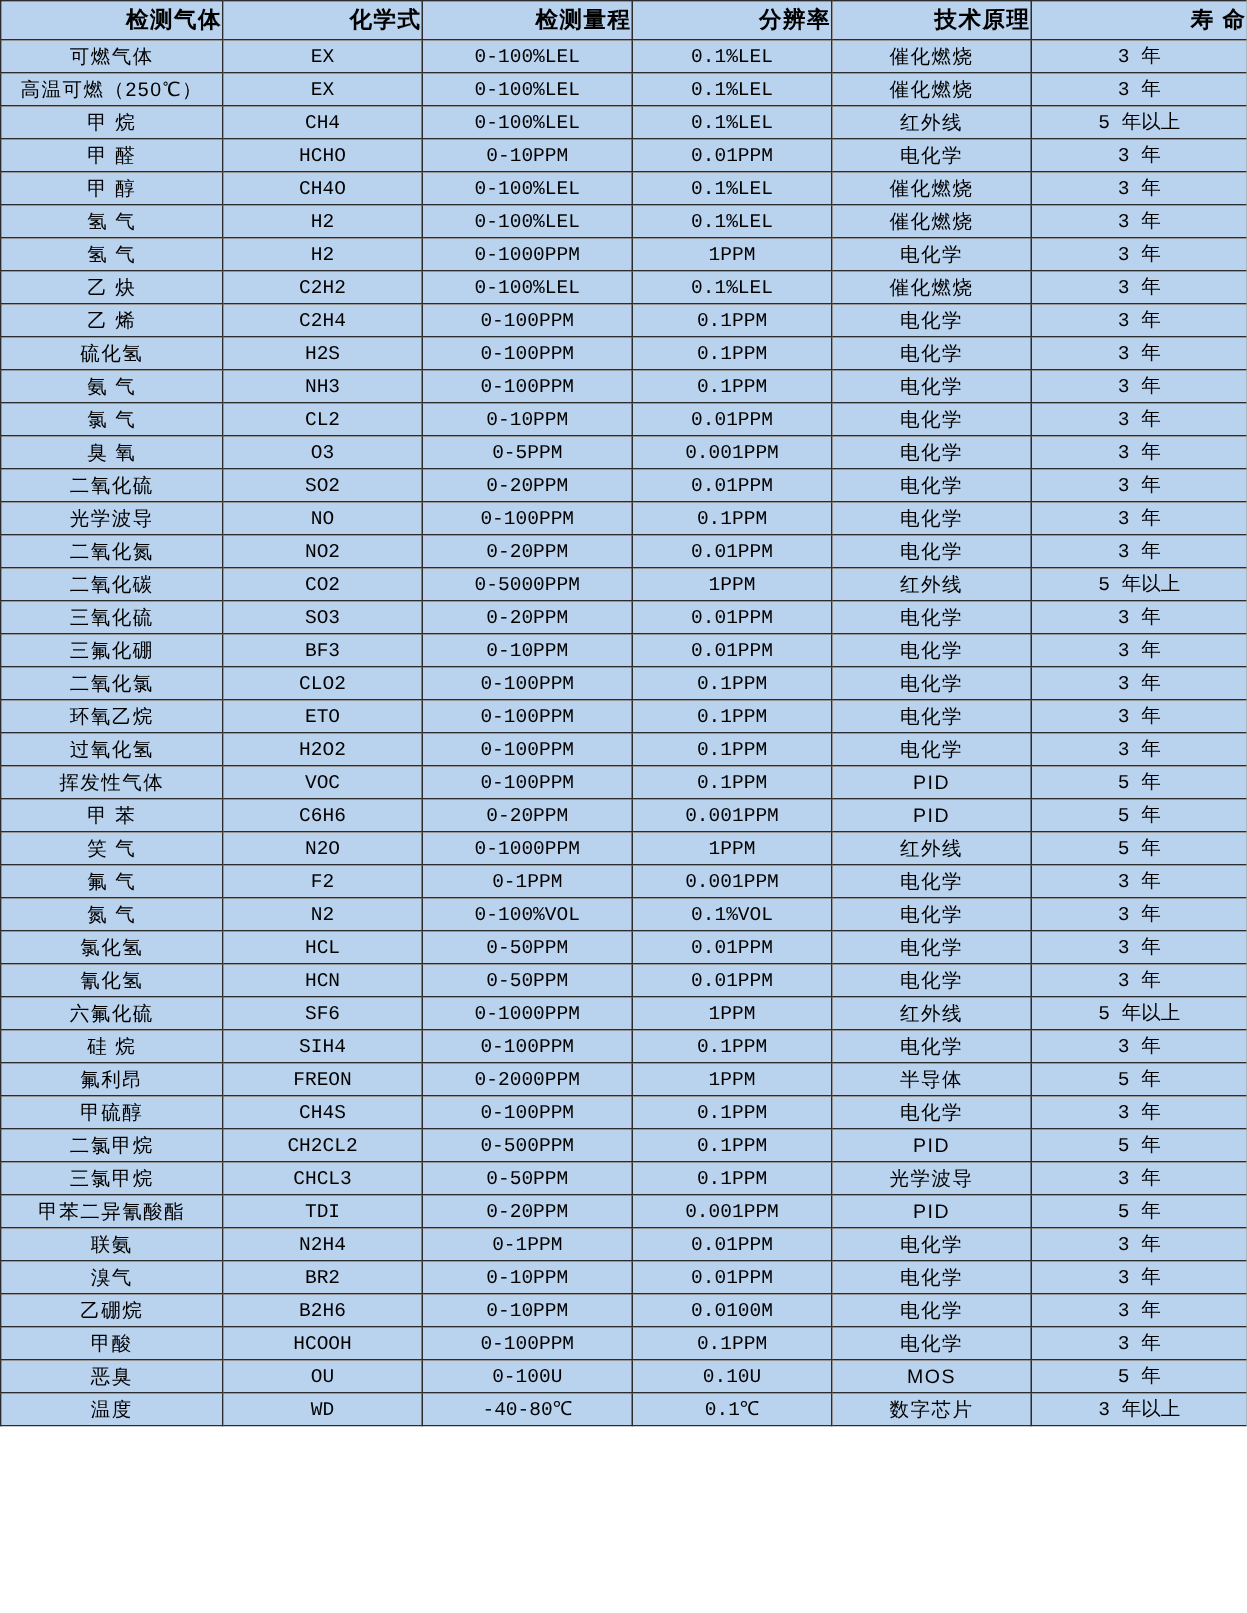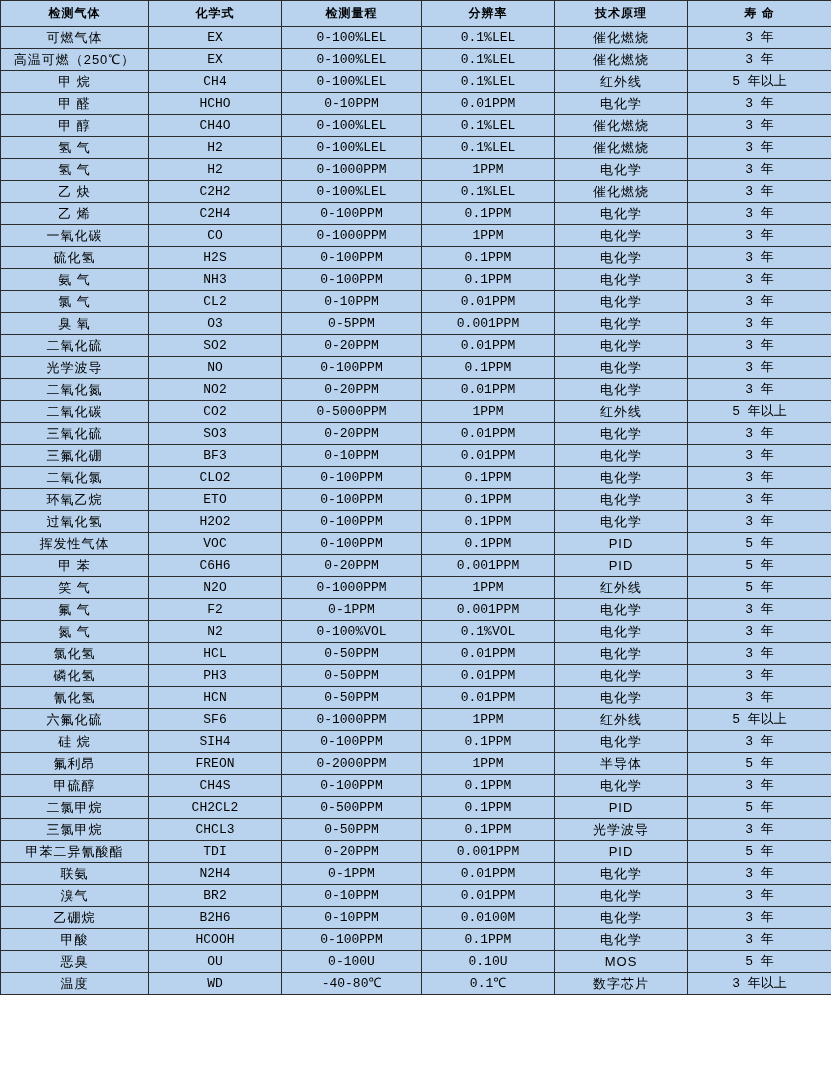--- a/index.html
+++ b/index.html
@@ -25,23 +25,24 @@
     background: #b9d3ee;
     font-size: 13px;
     height: 21px;
     line-height: 19px;
     padding: 0;
     overflow: hidden;
     white-space: nowrap;
   }
   table.gas-table thead th {
     font-weight: bold;
-    font-size: 12px;
+    font-size: 15px;
     height: 25px;
     letter-spacing: 1px;
+    text-align: right;
   }
   col.c0 { width: 148px; }
   col.c1 { width: 133px; }
   col.c2 { width: 140px; }
   col.c3 { width: 133px; }
   col.c4 { width: 133px; }
   col.c5 { width: 144px; }
   td.cn { font-size: 13px; letter-spacing: 1px; }
   td.mono { font-family: "Liberation Mono", monospace; font-size: 12px; letter-spacing: 0px; }
 </style>
@@ -134,28 +135,20 @@
       </tr>
       <tr>
         <td class="cn">乙 烯</td>
         <td class="mono">C2H4</td>
         <td class="mono">0-100PPM</td>
         <td class="mono">0.1PPM</td>
         <td class="cn">电化学</td>
         <td class="mono">3 年</td>
       </tr>
       <tr>
-        <td class="cn">一氧化碳</td>
-        <td class="mono">CO</td>
-        <td class="mono">0-1000PPM</td>
-        <td class="mono">1PPM</td>
-        <td class="cn">电化学</td>
-        <td class="mono">3 年</td>
-      </tr>
-      <tr>
         <td class="cn">硫化氢</td>
         <td class="mono">H2S</td>
         <td class="mono">0-100PPM</td>
         <td class="mono">0.1PPM</td>
         <td class="cn">电化学</td>
         <td class="mono">3 年</td>
       </tr>
       <tr>
         <td class="cn">氨 气</td>
         <td class="mono">NH3</td>
@@ -294,28 +287,20 @@
       </tr>
       <tr>
         <td class="cn">氯化氢</td>
         <td class="mono">HCL</td>
         <td class="mono">0-50PPM</td>
         <td class="mono">0.01PPM</td>
         <td class="cn">电化学</td>
         <td class="mono">3 年</td>
       </tr>
       <tr>
-        <td class="cn">磷化氢</td>
-        <td class="mono">PH3</td>
-        <td class="mono">0-50PPM</td>
-        <td class="mono">0.01PPM</td>
-        <td class="cn">电化学</td>
-        <td class="mono">3 年</td>
-      </tr>
-      <tr>
         <td class="cn">氰化氢</td>
         <td class="mono">HCN</td>
         <td class="mono">0-50PPM</td>
         <td class="mono">0.01PPM</td>
         <td class="cn">电化学</td>
         <td class="mono">3 年</td>
       </tr>
       <tr>
         <td class="cn">六氟化硫</td>
         <td class="mono">SF6</td>

